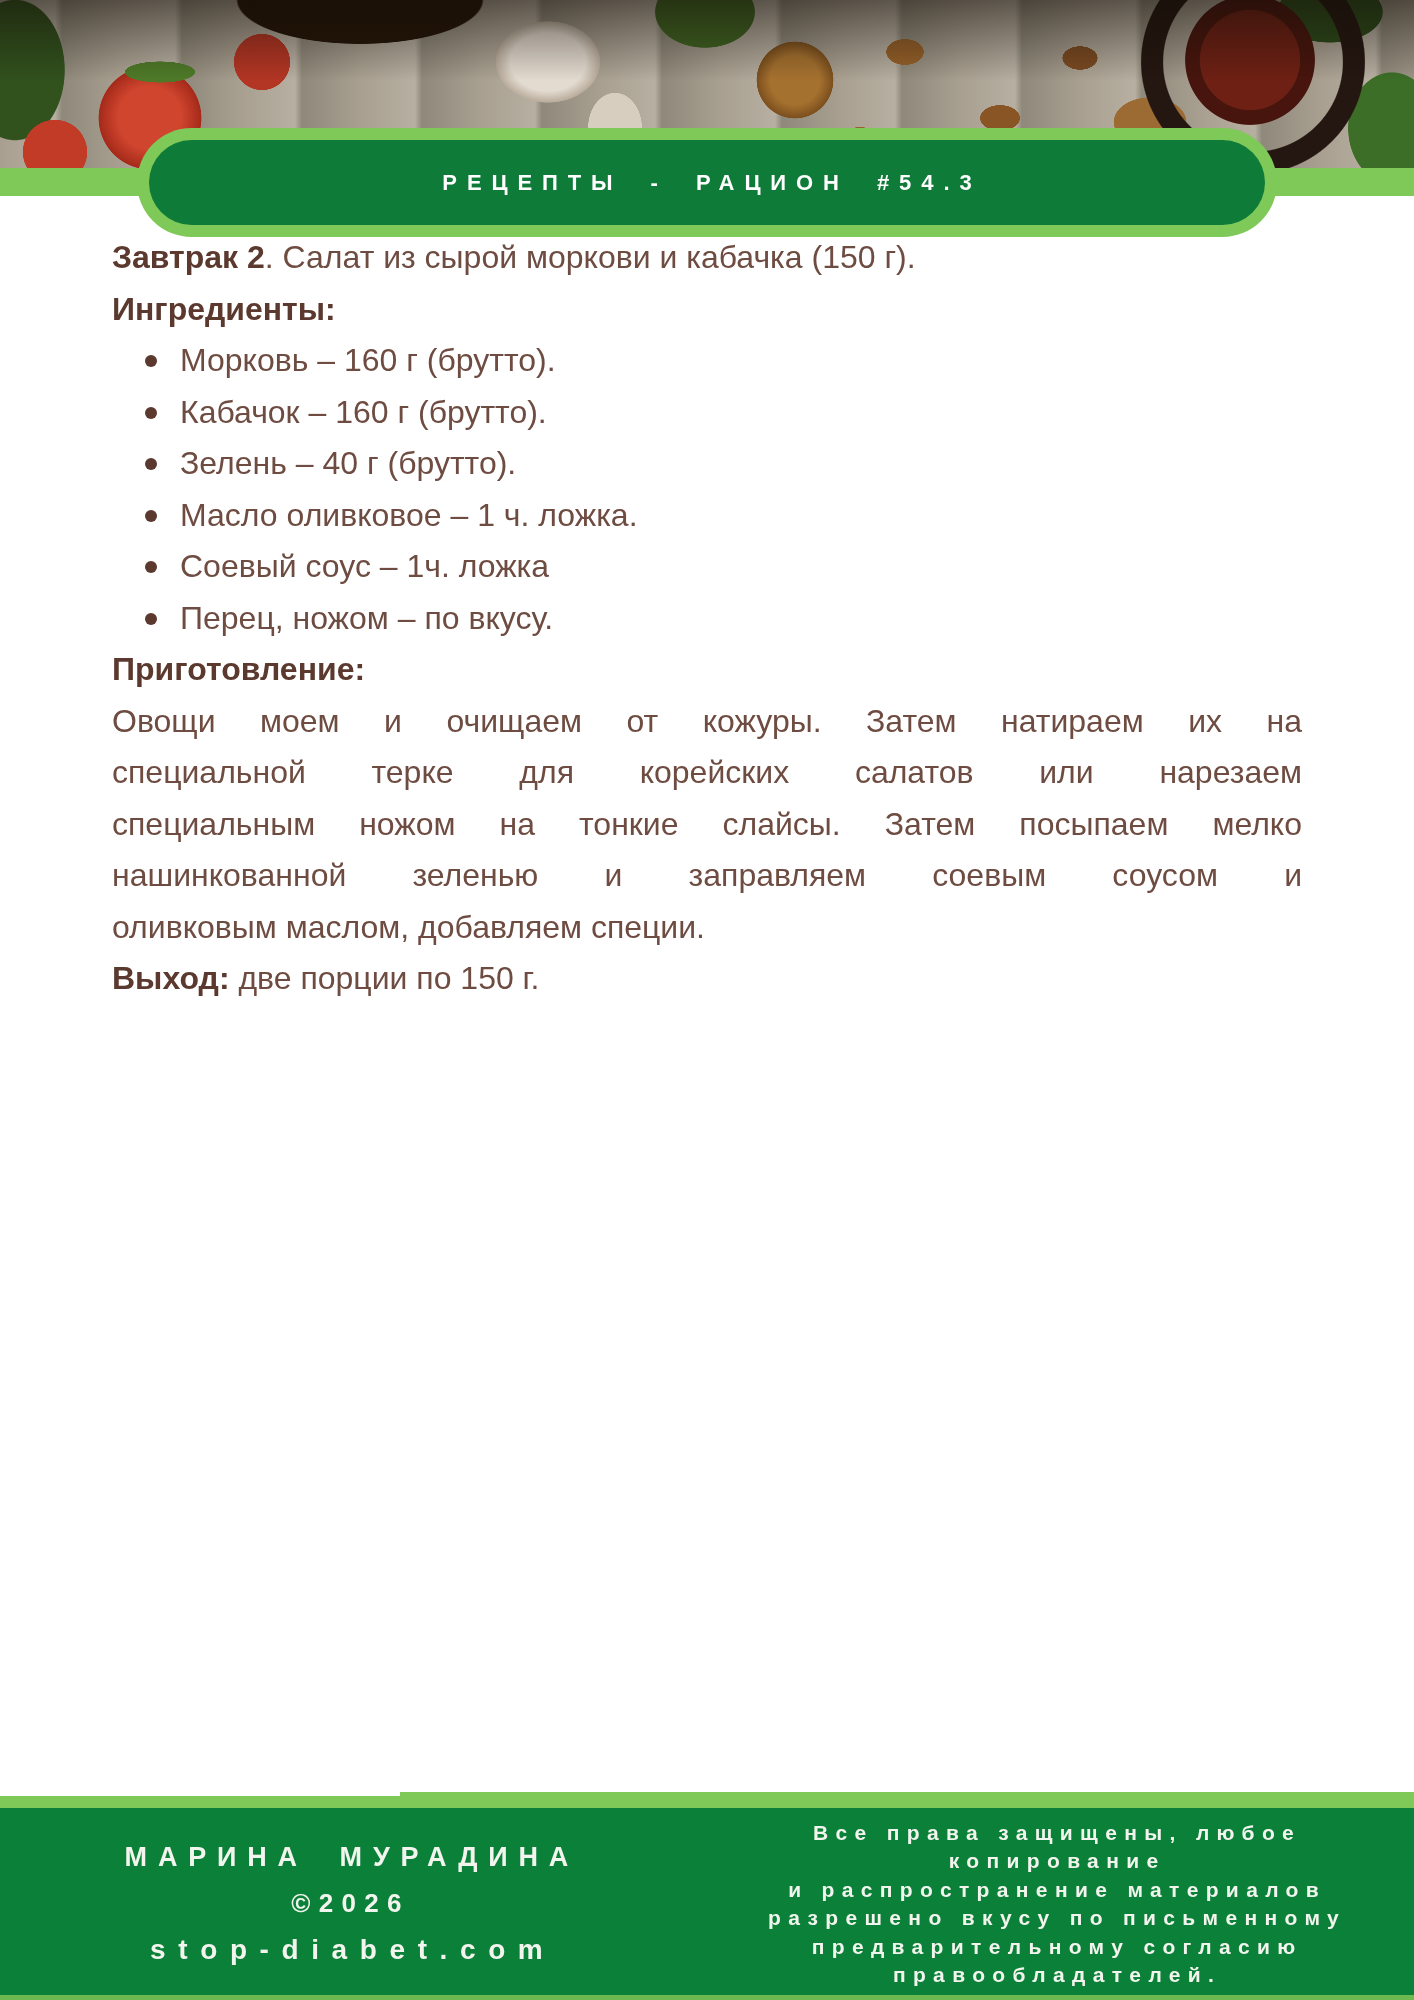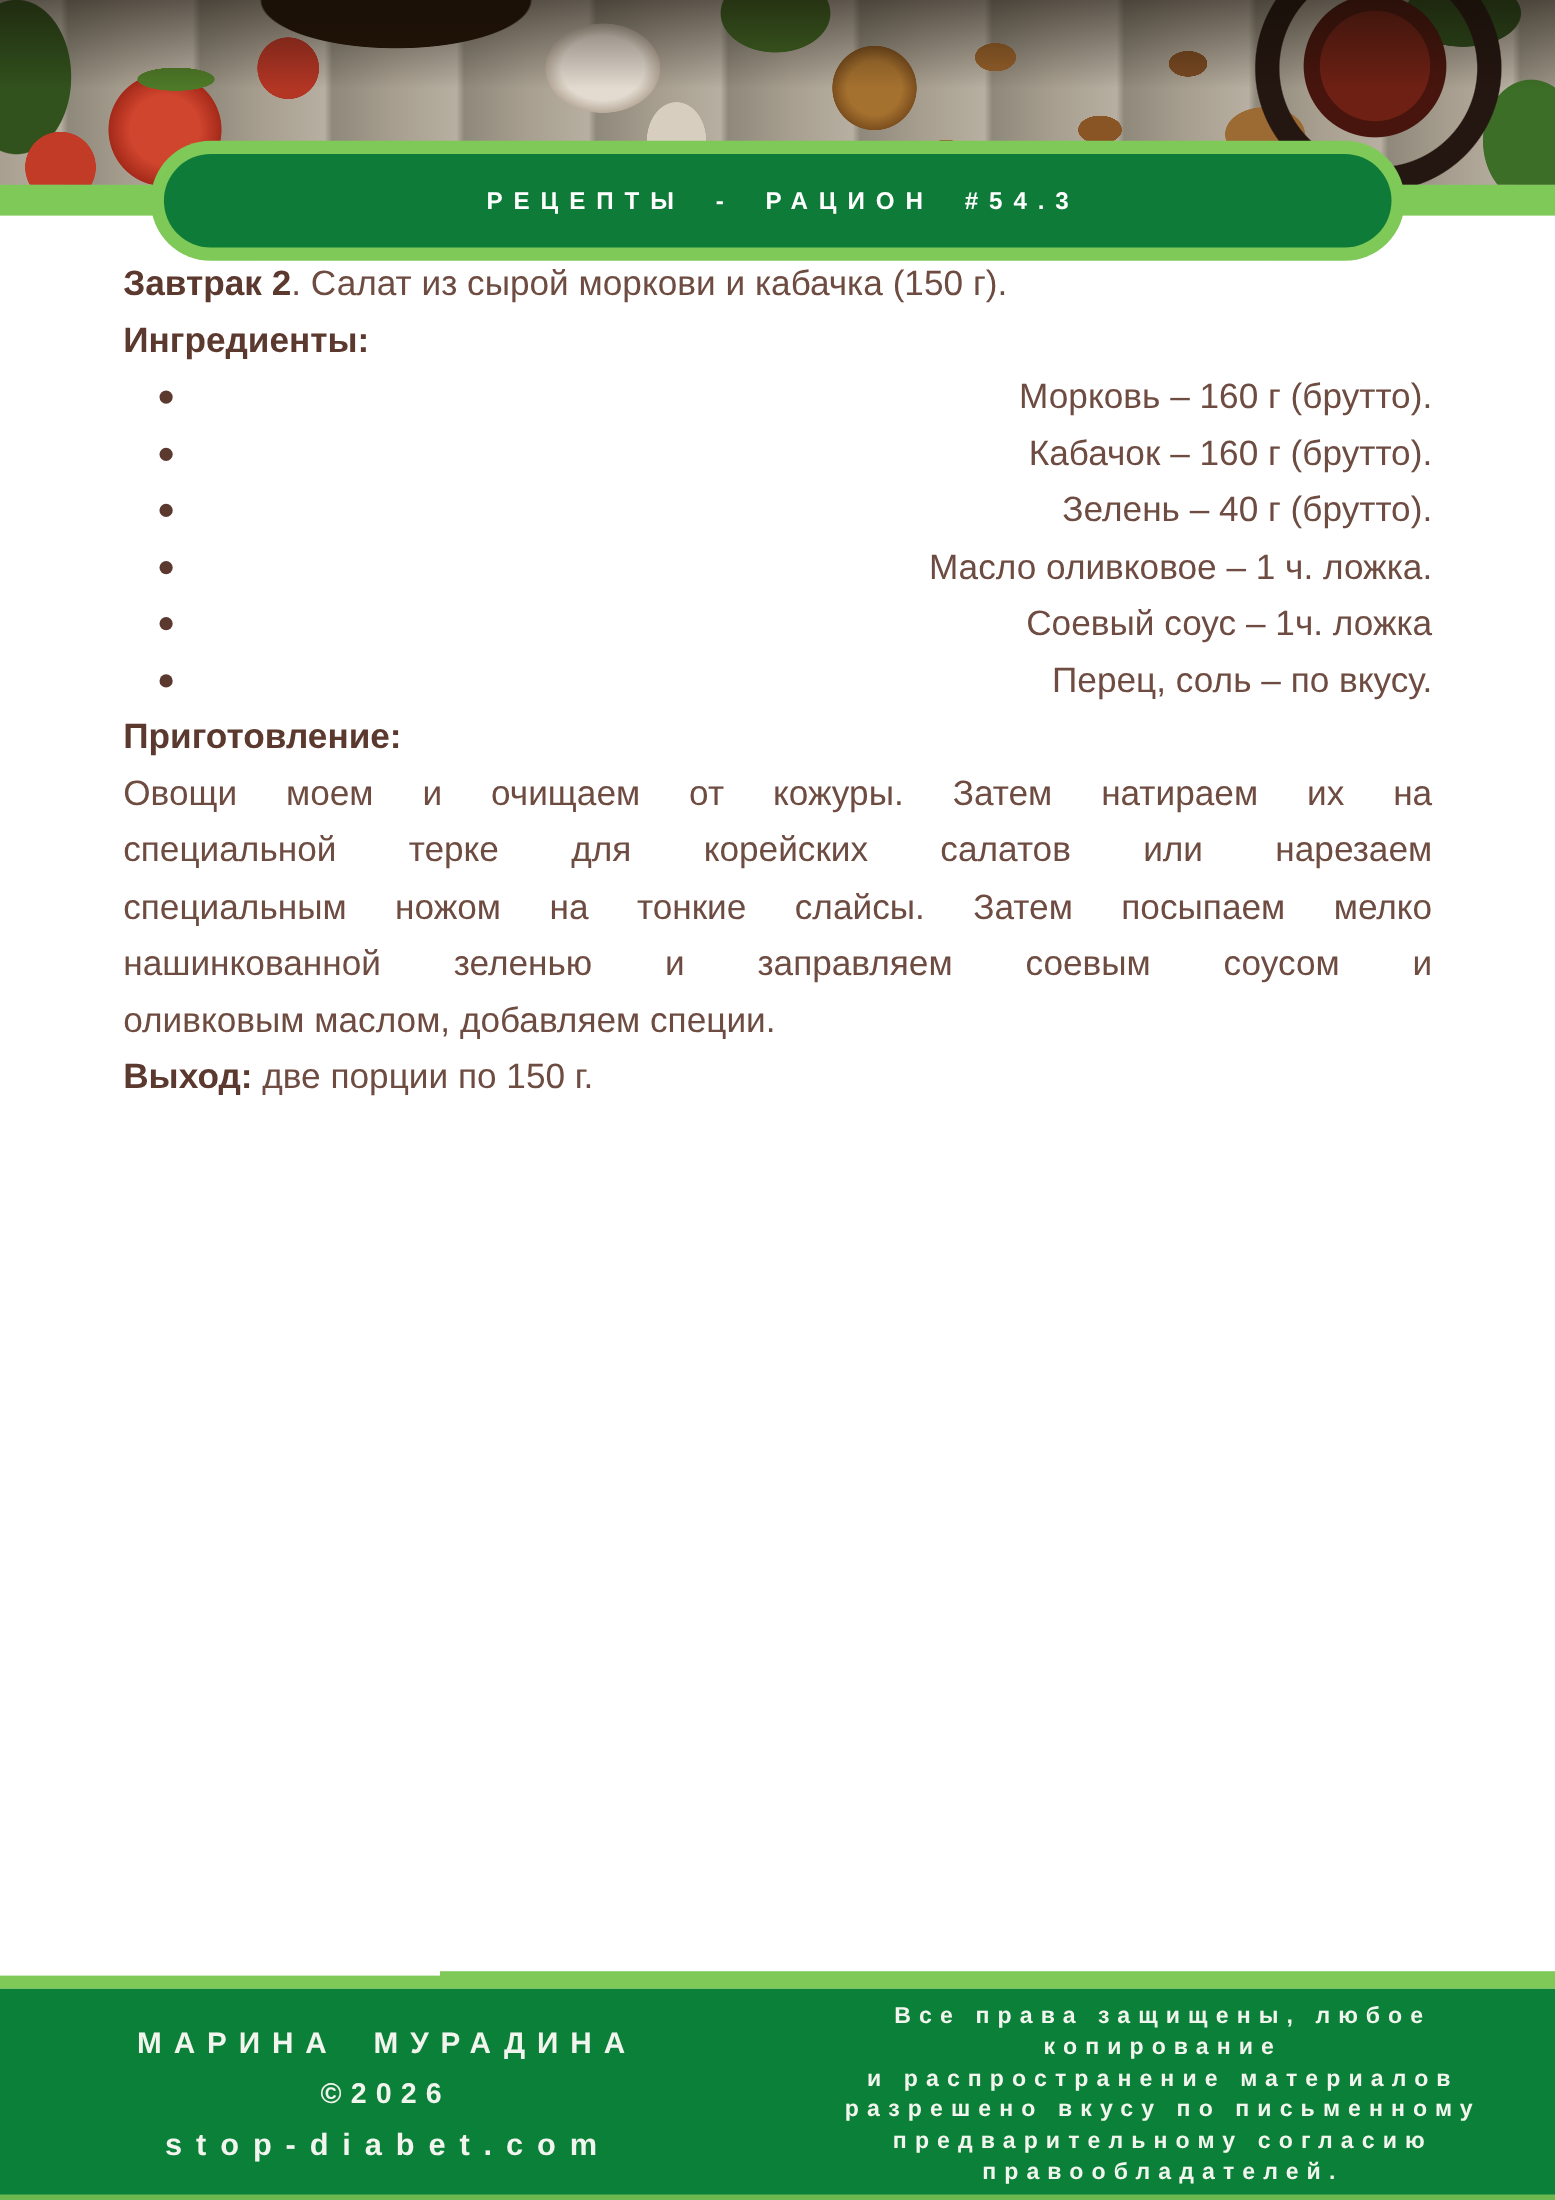--- a/index.html
+++ b/index.html
@@ -65,21 +65,21 @@
   
   .content {
     position:absolute; top:232px; left:112px; width:1190px;
     color:#6e4c41; font-size:32px; line-height:51.5px;
   }
   .content b, .content .bold { color:#5b392e; font-weight:bold; }
   .text-line { font-size:32px; line-height:51.5px; }
   ul.ingredients { list-style:none; margin:0; padding:0; }
   ul.ingredients li {
     position:relative; padding-left:68px;
-    font-size:32px; line-height:51.5px;text-align:right;
+    font-size:32px; line-height:51.5px;
   }
   ul.ingredients li::before {
     content:""; position:absolute; left:33px; top:20px;
     width:12px; height:12px; border-radius:50%; background:#5b392e;
   }
   .just { text-align:justify; text-align-last:justify; }
 
   
   .footer-strip-left {
     position:absolute; top:1796px; left:0; width:400px; height:12px; background:#7ec957;
@@ -138,21 +138,21 @@
     <div class="text-line">
       <b>Завтрак 2</b><span>. Салат из сырой моркови и кабачка (150 г).</span>
     </div>
     <div class="text-line bold">Ингредиенты:</div>
     <ul class="ingredients">
       <li>Морковь – 160 г (брутто).</li>
       <li>Кабачок – 160 г (брутто).</li>
       <li>Зелень – 40 г (брутто).</li>
       <li>Масло оливковое – 1 ч. ложка.</li>
       <li>Соевый соус – 1ч. ложка</li>
-      <li>Перец, соль – по вкусу.</li>
+      <li>Перец, ножом – по вкусу.</li>
     </ul>
     <div class="text-line bold">Приготовление:</div>
     <div class="text-line just">Овощи моем и очищаем от кожуры. Затем натираем их на</div>
     <div class="text-line just">специальной терке для корейских салатов или нарезаем</div>
     <div class="text-line just">специальным ножом на тонкие слайсы. Затем посыпаем мелко</div>
     <div class="text-line just">нашинкованной зеленью и заправляем соевым соусом и</div>
     <div class="text-line">оливковым маслом, добавляем специи.</div>
     <div class="text-line">
       <b>Выход:</b><span> две порции по 150 г.</span>
     </div>

